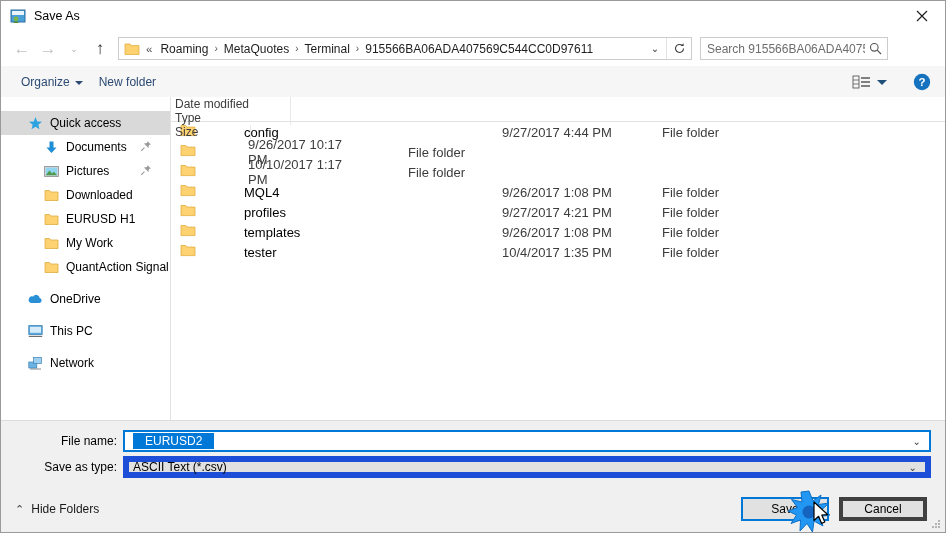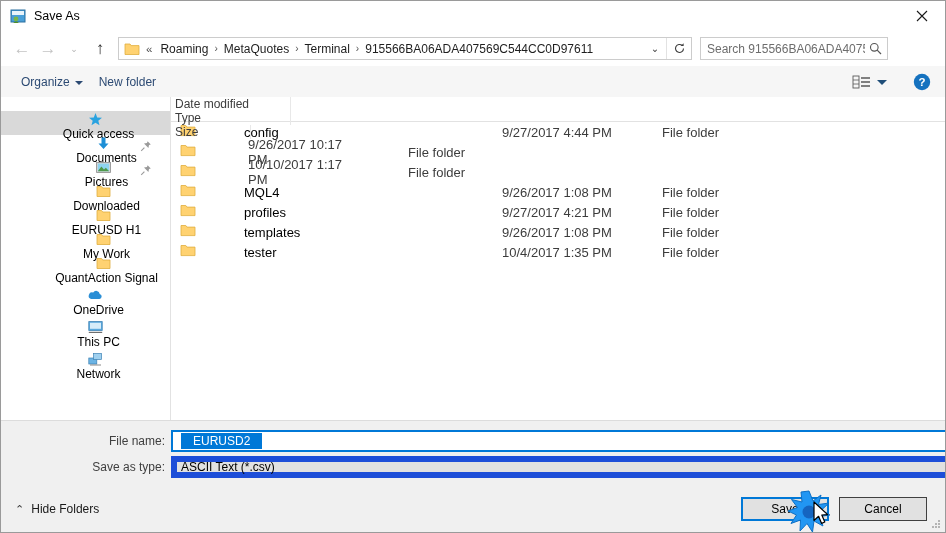--- a/index.html
+++ b/index.html
@@ -208,21 +208,20 @@
   }
   .side-item {
     height: 24px;
     display: flex;
     align-items: center;
     font-size: 12px;
     color: #000;
     padding-left: 26px;
     position: relative;
     white-space: nowrap;
-    flex-direction: column;
   }
   .side-item.selected { background: #d9d9d9; }
   .side-item.indent { padding-left: 42px; }
   .side-icon {
     width: 16px; height: 16px;
     margin-right: 7px;
     flex: none;
     display: flex; align-items: center; justify-content: center;
   }
   .pin-icon {
@@ -294,23 +293,22 @@
     display: flex;
     align-items: center;
   }
   #row-filename { left: 0; top: 9px; }
   #row-filetype { left: 0; top: 35px; }
   .form-label {
     width: 122px;
     text-align: right;
     padding-right: 6px;
     font-size: 12px;
-    color: #404040;
+    color: #000000;
     box-sizing: border-box;
-    margin-left: 48px;
   }
   .combo {
     width: 808px;
     height: 22px;
     box-sizing: border-box;
     display: flex;
     align-items: center;
     position: relative;
   }
   #filename-combo {
@@ -357,21 +355,21 @@
     display: flex;
     gap: 10px;
     align-items: center;
   }
   .dlg-button {
     width: 88px;
     height: 24px;
     font-size: 12px;
     font-family: "Liberation Sans", sans-serif;
     background: #e1e1e1;
-    border: 1px solid #404040;
+    border: 4px solid #404040;
     color: #000;
     display: flex;
     align-items: center;
     justify-content: center;
     box-sizing: border-box;
   }
   #save-button {
     border: 2px solid #0078d7;
     background: #e1e1e1;
   }

